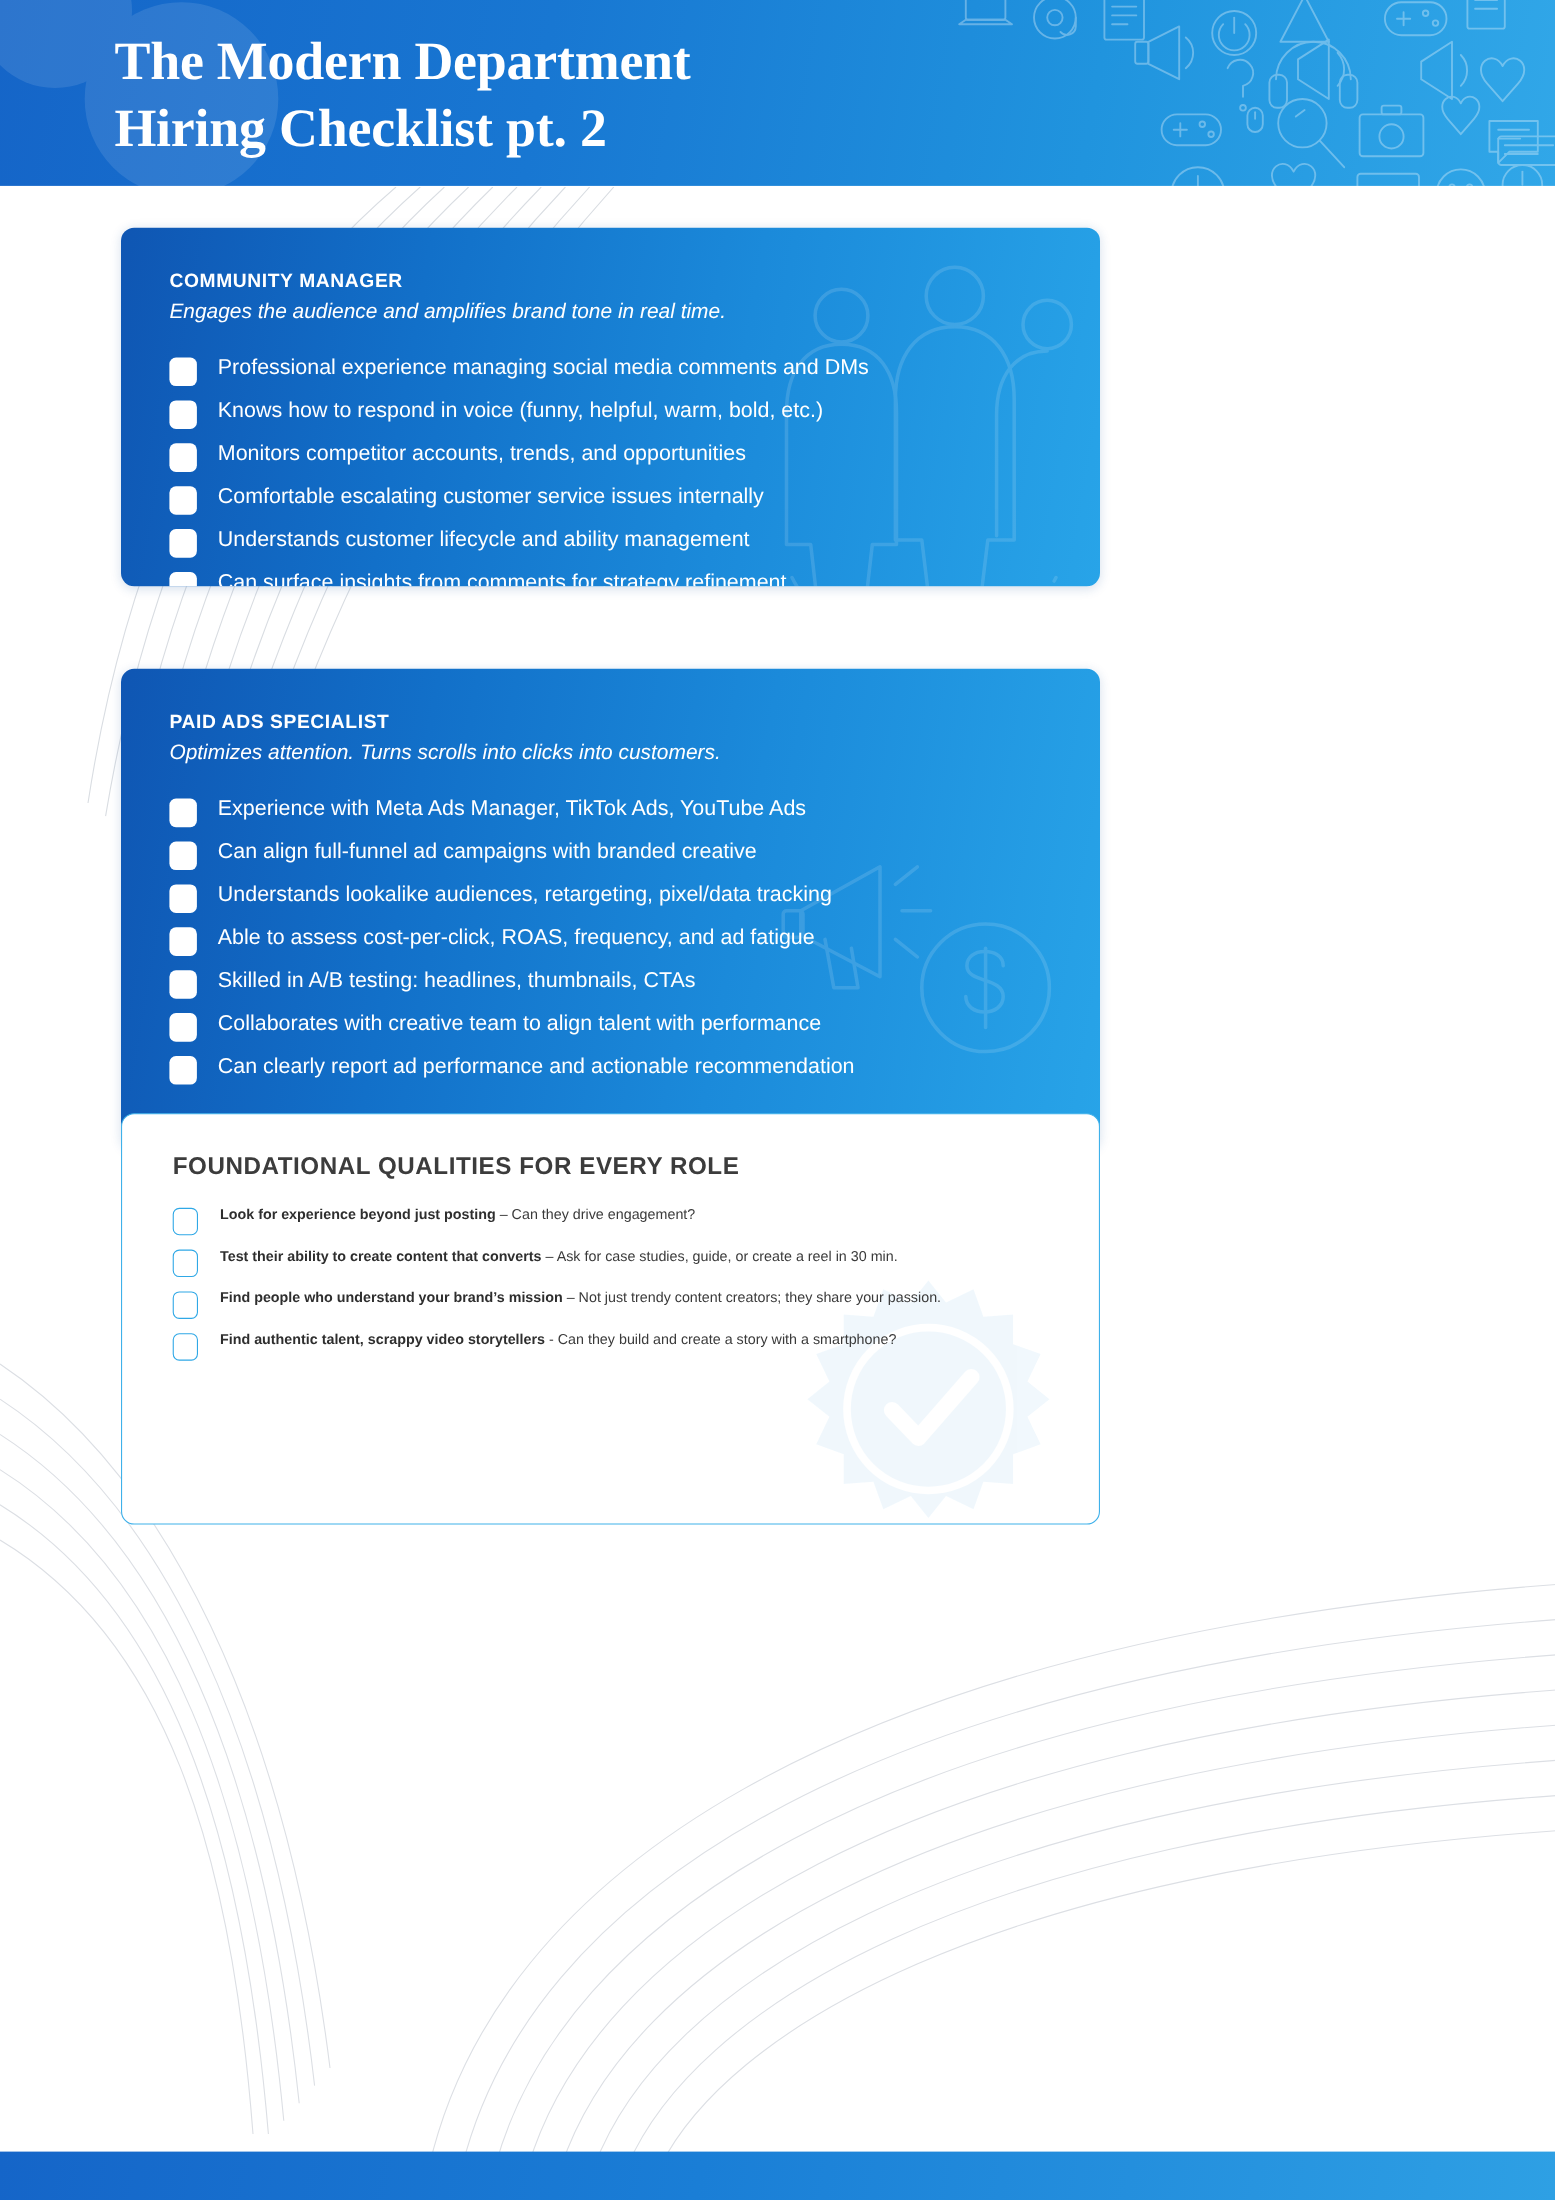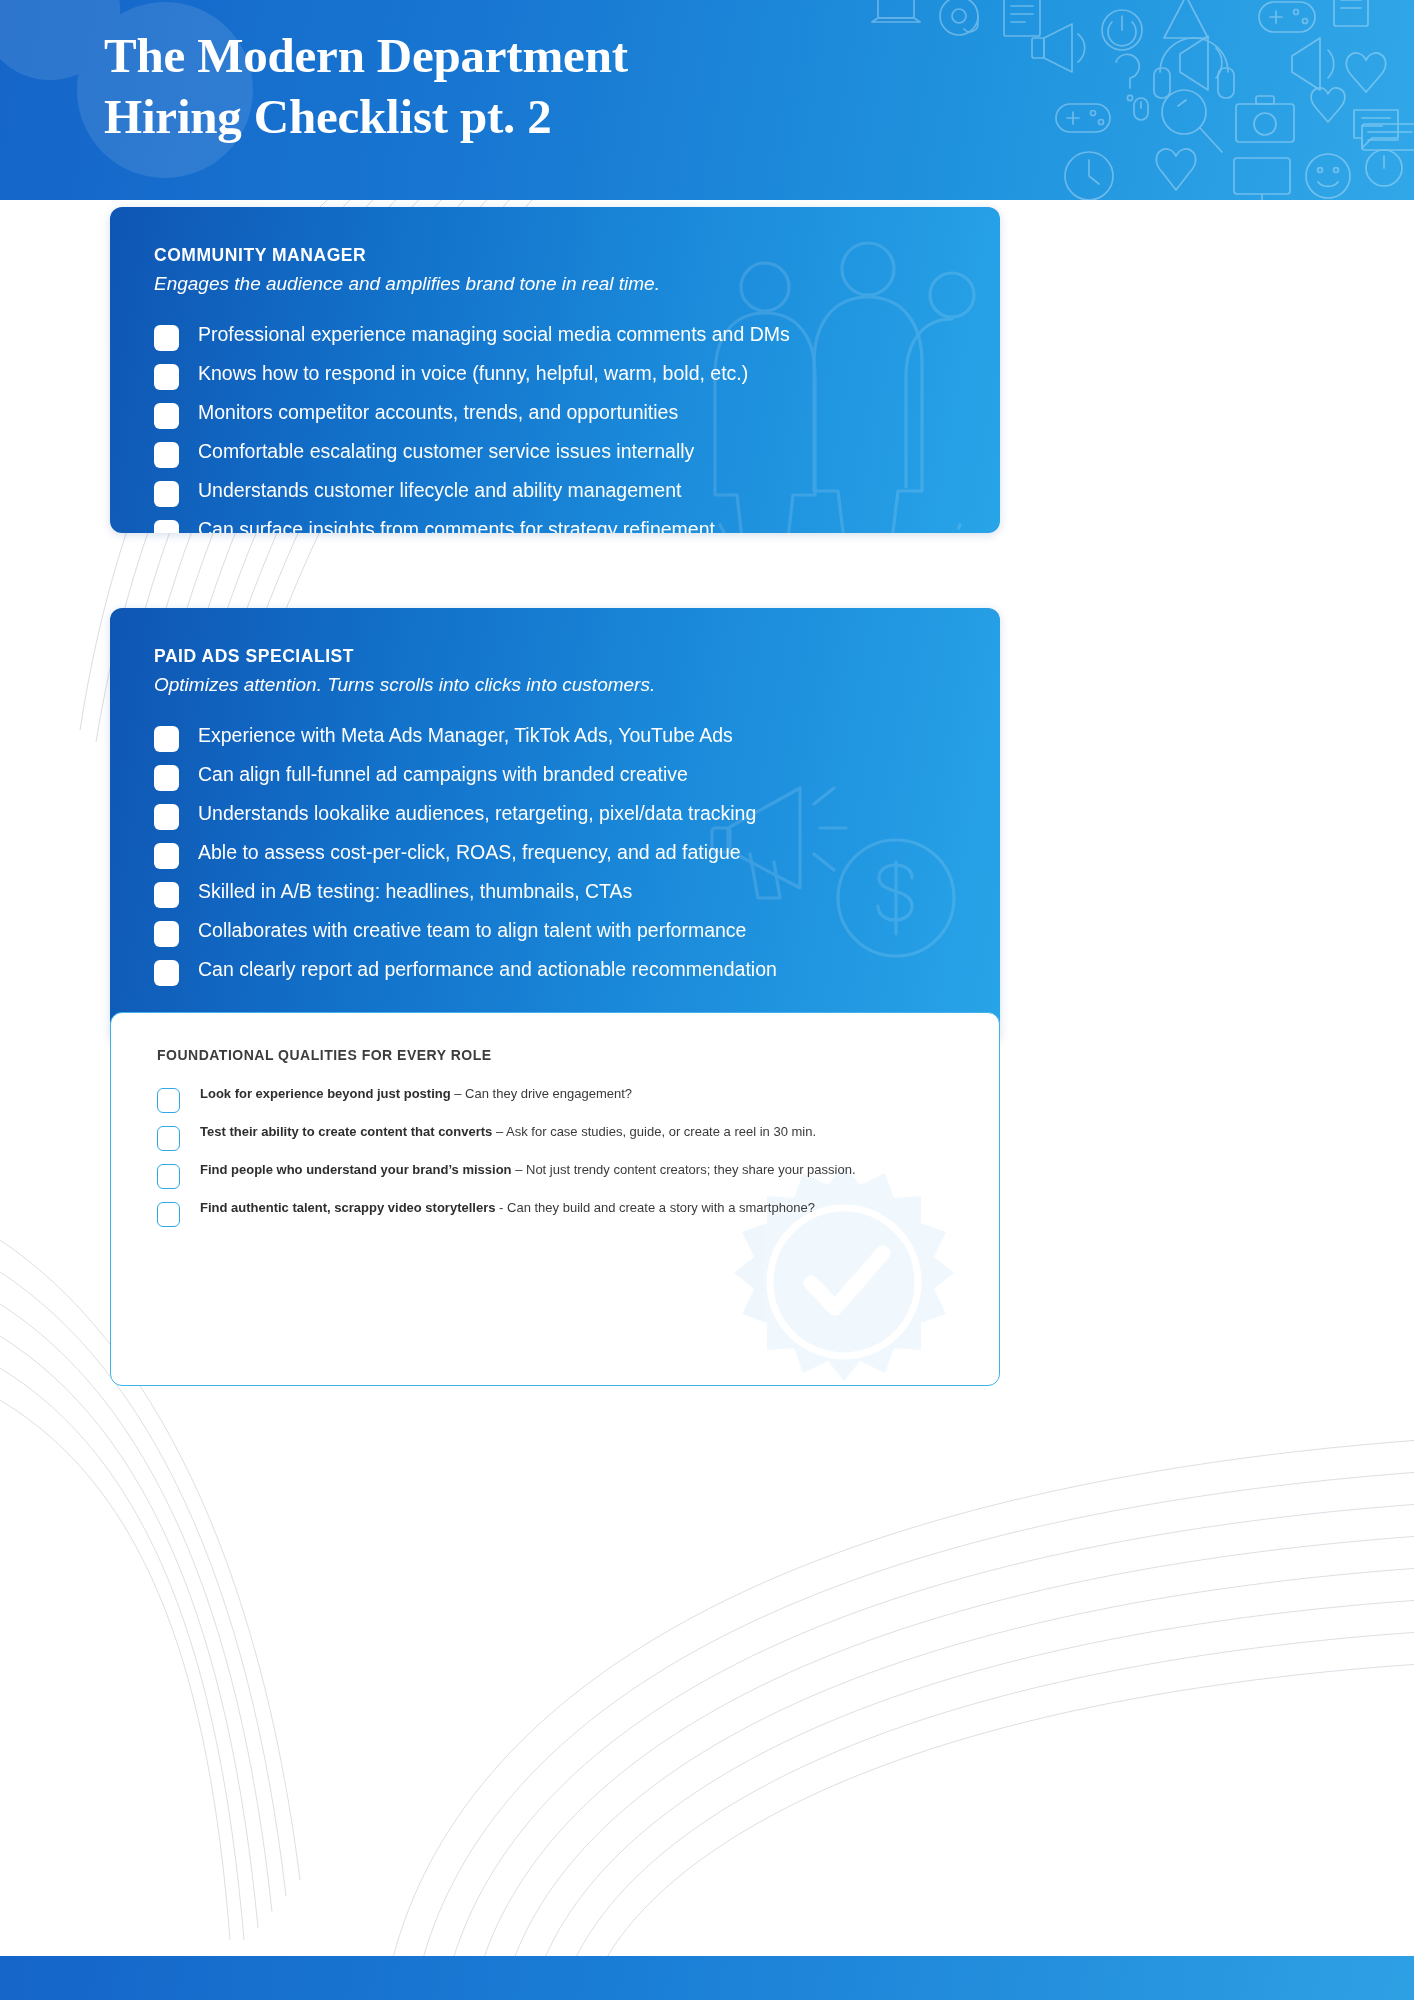--- a/index.html
+++ b/index.html
@@ -10,21 +10,21 @@
     overflow:hidden;
   }
   .page { position:relative; width:1414px; height:2000px; background:#fff; overflow:hidden; }
 
   
   .bg-swoosh { position:absolute; pointer-events:none; }
   .bg-swoosh svg { display:block; }
 
   
   .header {
-    position:absolute; left:0; top:0; width:1414px; height:200px;
+    position:absolute; left:0; top:0; width:1414px; height:169px;
     background:linear-gradient(100deg,#1565c8 0%,#1877d2 35%,#2094de 70%,#31a7e8 100%);
     overflow:hidden;
   }
   .header-doodles { position:absolute; right:-10px; top:-20px; width:560px; height:230px; opacity:.32; }
   .header-blob { position:absolute; opacity:.10; }
   .header-title {
     position:absolute; left:104px; top:26px;
     font-family:"Liberation Serif", serif;
     font-weight:700; font-size:49px; line-height:1.24; color:#ffffff;
     letter-spacing:-0.2px; white-space:pre-line;
@@ -67,21 +67,21 @@
   }
 
   
   #card-found {
     position:absolute; left:110px; top:1012px; width:890px; height:374px;
     background:#ffffff; border:1.6px solid #3fb1ea; border-radius:12px;
     overflow:hidden;
   }
   .found-inner { position:relative; padding:34px 44px 0 46px; }
   .found-title {
-    font-size:14px; font-weight:700; color:#3c3c3c; letter-spacing:.5px;
+    font-size:22px; font-weight:700; color:#3c3c3c; letter-spacing:.5px;
   }
   .found-list { margin-top:22px; }
   .found-item { display:flex; align-items:flex-start; margin-bottom:10px; }
   .cb-outline {
     flex:0 0 auto; width:23px; height:25px; border-radius:6px;
     border:1.8px solid #2fa8e6; background:#fff; margin-right:20px; margin-top:3px;
   }
   .found-text {
     font-size:13px; color:#3a3a3a; line-height:1.42; max-width:710px;
   }

